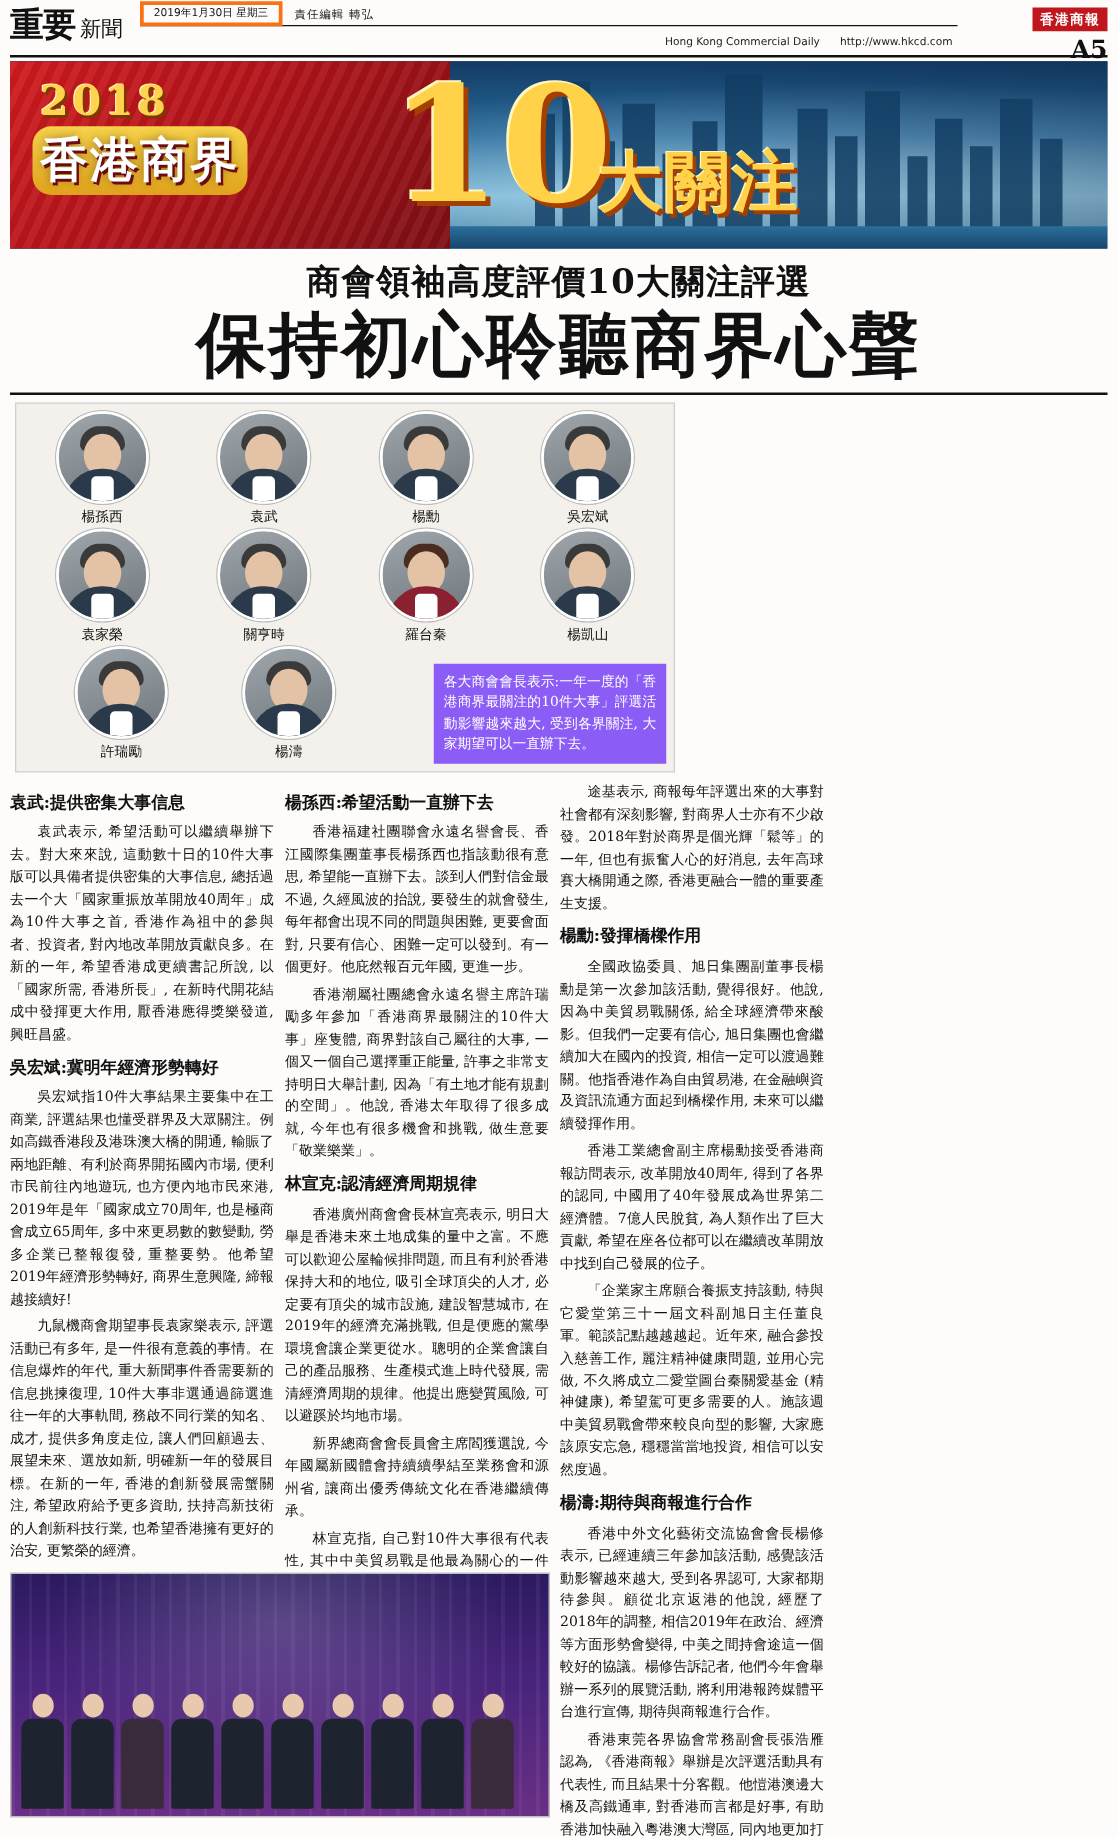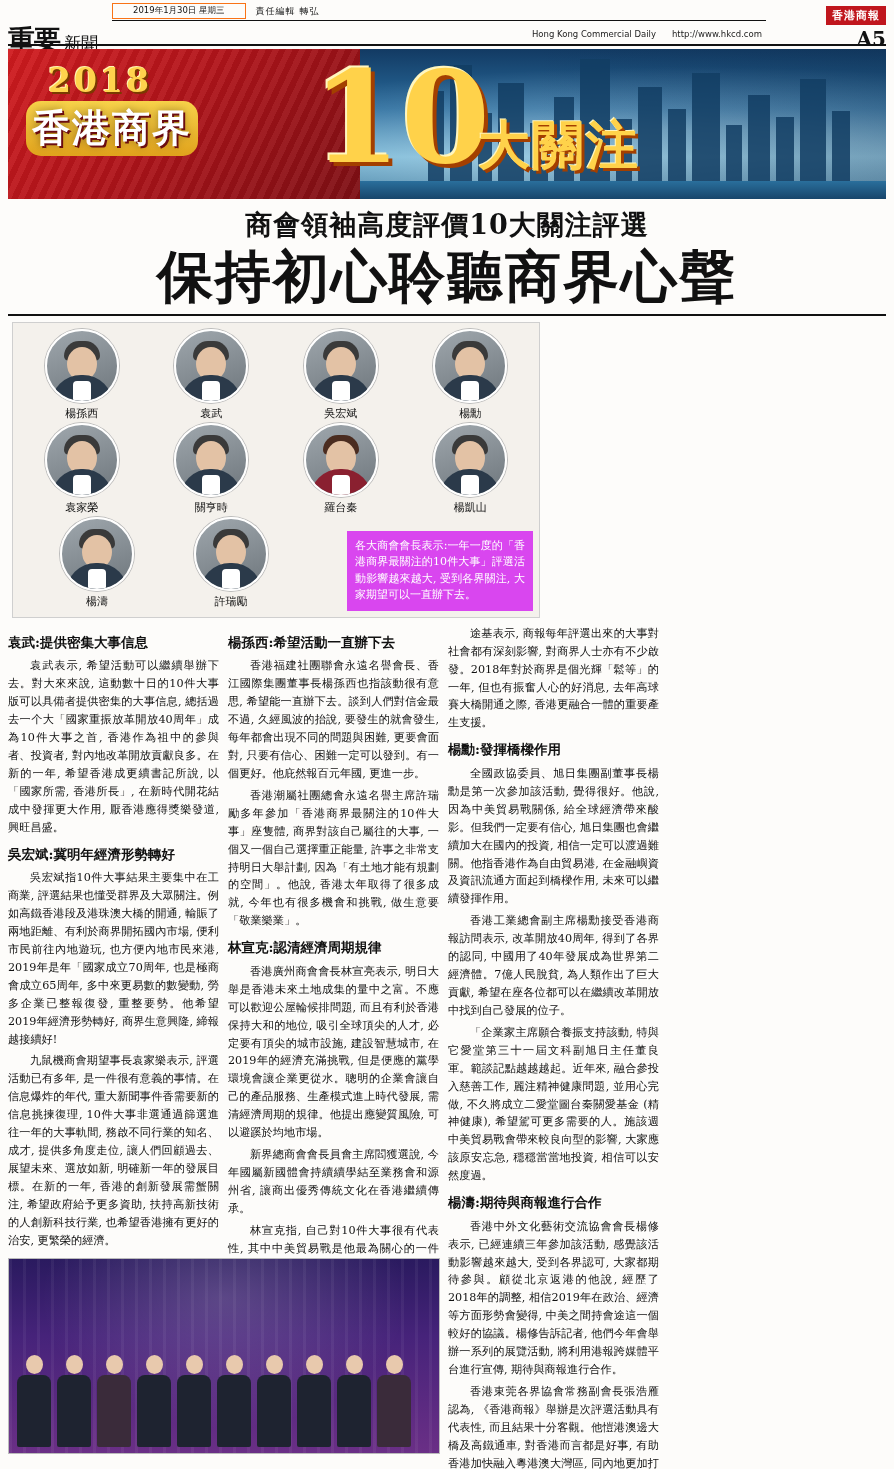--- a/index.html
+++ b/index.html
@@ -11,24 +11,24 @@
     color:#111;
     overflow:hidden;
     position:relative;
   }
   .page { width:894px; height:1469px; position:relative; padding:0 8px; }
 
   
   .masthead { display:flex; align-items:flex-start; padding-top:4px; height:46px; border-bottom:2px solid #111; }
   .mast-left { display:flex; align-items:baseline; }
   .mast-zhongyao { font-family:"DejaVu Serif", serif; font-weight:bold; font-size:27px; letter-spacing:-1px; line-height:1; color:#111; }
-  .mast-xinwen { font-family:Liberation Serif, serif; font-size:17px; margin-left:4px; margin-top:28px;text-align:right; }
+  .mast-xinwen { font-family:Liberation Serif, serif; font-size:17px; margin-left:4px; margin-top:8px;text-align:right; }
   .mast-mid { flex:1; margin-left:14px; }
   .mast-datebar { display:flex; align-items:center; font-size:9px; height:14px; }
-  .date-box { border:1px solid #f97316; padding:1px 20px; font-size:8.5px; }
+  .date-box { border:3px solid #f97316; padding:1px 8px; font-size:8.5px; }
   .editor { margin-left:10px; font-size:9px; letter-spacing:1px; }
   .mast-rule { border-bottom:1px solid #111; margin-top:2px; width:100%; }
   .mast-bottom { display:flex; justify-content:flex-end; align-items:center; font-size:8.5px; color:#222; margin-top:8px; gap:16px; padding-right:4px;}
   .mast-right { text-align:right; width:120px; }
   .logo-box { background:#c0161d; color:#fff; font-size:11px; font-weight:bold; padding:2px 6px; display:inline-block; letter-spacing:1px;font-family:Liberation Serif, serif; }
   .pagenum { font-family:"DejaVu Serif",serif; font-weight:bold; font-size:20px; margin-top:2px; }
 
   
   .banner { position:relative; height:150px; margin-top:3px; overflow:hidden;
     background:linear-gradient(180deg,#0d2b4e 0%, #1b5c8f 35%, #3f93c2 60%, #7cc0dc 100%); }
@@ -37,21 +37,21 @@
       linear-gradient(90deg, rgba(12,40,70,.0) 60%, rgba(12,40,70,.25) 100%),
       radial-gradient(ellipse at 78% 78%, rgba(255,255,255,.28) 0 22%, transparent 60%),
       linear-gradient(180deg, #123a63 0%, #2a6d9e 40%, #6fb3d4 72%, #2e6f96 100%);
   }
   .bldg { position:absolute; bottom:16px; background:#123d63; opacity:.85; }
   .water { position:absolute; left:0; right:0; bottom:0; height:18px; background:linear-gradient(180deg,#2a6f9c,#17456b); }
   .banner-left-block { position:absolute; left:0; top:0; width:352px; height:100%;
      background:linear-gradient(135deg,#d11b1f 0%, #b1141a 45%, #7d0f14 100%); }
   .bl-deco { position:absolute; left:0; top:0; width:352px; height:100%;
      background:repeating-linear-gradient(115deg, rgba(255,255,255,.05) 0 6px, rgba(0,0,0,.05) 6px 12px); }
-  .year2018 { position:absolute; left:40px; top:12px; font-family:"DejaVu Serif",serif; font-weight:bold; font-size:33px;
+  .year2018 { position:absolute; left:24px; top:12px; font-family:"DejaVu Serif",serif; font-weight:bold; font-size:33px;
      color:#ffd34d; text-shadow:2px 2px 0 #7a3a00, -1px -1px 0 #fff3b0; letter-spacing:3px; }
   .hkbiz { position:absolute; left:18px; top:52px; font-family:"DejaVu Serif",serif; font-weight:bold; font-size:38px;
      color:#fff; letter-spacing:2px; text-shadow:2px 2px 0 #6b0d10, 0 0 8px rgba(0,0,0,.4); padding:2px 6px;
      background:linear-gradient(180deg,#f7d24a,#e0a21c); -webkit-text-fill-color:#fff; border-radius:15px; }
   .bignum { position:absolute; left:304px; top:4px; font-family:"DejaVu Serif",serif; font-weight:bold; font-size:128px; line-height:1;
      color:#ffd24a; text-shadow:4px 4px 0 #a33f00, -2px -2px 0 #fff6bf; }
   .bigtxt { position:absolute; left:470px; top:62px; font-family:"DejaVu Serif",serif; font-weight:bold; font-size:52px;
      color:#ffd24a; text-shadow:3px 3px 0 #a33f00, -1px -1px 0 #fff6bf; letter-spacing:2px;}
 
   
@@ -67,21 +67,21 @@
   
   .portraits { width:528px; border:1px solid #cfcfcf; background:#f4f1ec; padding:6px 4px; margin-left:4px; position:relative;}
   .prow { display:flex; justify-content:space-around; }
   .pcell { width:104px; text-align:center; margin-bottom:2px; }
   .pimg { width:74px; height:74px; border-radius:50%; margin:0 auto; background:linear-gradient(160deg,#9fa7ad,#6e767c); position:relative; overflow:hidden; border:2px solid #fff; box-shadow:0 0 0 1px #bbb;}
   .pimg .face { position:absolute; left:50%; top:16px; transform:translateX(-50%); width:30px; height:34px; border-radius:50%; background:#e3c2a5;}
   .pimg .hair { position:absolute; left:50%; top:10px; transform:translateX(-50%); width:36px; height:20px; border-radius:18px 18px 6px 6px; background:#3a3a3a;}
   .pimg .body { position:absolute; left:50%; bottom:-4px; transform:translateX(-50%); width:62px; height:30px; border-radius:30px 30px 0 0; background:#2b3a4a;}
   .pimg .shirt{ position:absolute; left:50%; bottom:-4px; transform:translateX(-50%); width:18px; height:24px; background:#fff; border-radius:4px;}
   .pname { font-family:"DejaVu Serif",serif; font-size:11px; margin-top:3px; }
-  .redbox { position:absolute; right:6px; bottom:6px; width:186px; background:#d946ef; color:#fff; padding:7px 8px;
+  .redbox { position:absolute; right:6px; bottom:6px; width:186px; background:#8b5cf6; color:#fff; padding:7px 8px;
      font-family:"DejaVu Serif",serif; font-size:11px; line-height:1.5; text-align:justify;}
 
   
   .cols { display:flex; margin-top:7px; gap:9px; }
   .col { width:211px; font-family:"DejaVu Serif",serif; font-size:11.2px; line-height:1.6; text-align:justify; }
   .sec-title { font-weight:bold; font-size:13.5px; margin:7px 0 4px; text-align:left; }
   .col p { margin:0 0 4px; text-indent:22px; }
 
   
   .groupphoto { width:432px; height:196px; margin-top:8px; border:1px solid #bbb; position:relative; overflow:hidden;
@@ -175,31 +175,31 @@
             </div>
           <div class="pname">袁武</div>
         </div>
         <div class="pcell">
           <div class="pimg">
               <div class="hair"></div>
               <div class="face"></div>
               <div class="body"></div>
               <div class="shirt"></div>
             </div>
+          <div class="pname">楊勳</div>
+        </div>
+        <div class="pcell">
+          <div class="pimg">
+              <div class="hair"></div>
+              <div class="face"></div>
+              <div class="body"></div>
+              <div class="shirt"></div>
+            </div>
           <div class="pname">吳宏斌</div>
         </div>
-        <div class="pcell">
-          <div class="pimg">
-              <div class="hair"></div>
-              <div class="face"></div>
-              <div class="body"></div>
-              <div class="shirt"></div>
-            </div>
-          <div class="pname">楊勳</div>
-        </div>
       </div>
 
       <div class="prow">
         <div class="pcell">
           <div class="pimg">
               <div class="hair"></div>
               <div class="face"></div>
               <div class="body"></div>
               <div class="shirt"></div>
             </div>
@@ -235,30 +235,30 @@
       </div>
 
       <div class="prow" style="justify-content:flex-start; padding-left:28px; gap:30px;">
         <div class="pcell">
           <div class="pimg">
               <div class="hair"></div>
               <div class="face"></div>
               <div class="body"></div>
               <div class="shirt"></div>
             </div>
+          <div class="pname">許瑞勵</div>
+        </div>
+        <div class="pcell">
+          <div class="pimg">
+              <div class="hair"></div>
+              <div class="face"></div>
+              <div class="body"></div>
+              <div class="shirt"></div>
+            </div>
           <div class="pname">楊濤</div>
-        </div>
-        <div class="pcell">
-          <div class="pimg">
-              <div class="hair"></div>
-              <div class="face"></div>
-              <div class="body"></div>
-              <div class="shirt"></div>
-            </div>
-          <div class="pname">許瑞勵</div>
         </div>
       </div>
 
       <div class="redbox">各大商會會長表示:一年一度的「香港商界最關注的10件大事」評選活動影響越來越大, 受到各界關注, 大家期望可以一直辦下去。</div>
     </div>
   </div>
 
   <div class="cols">
 
     <div class="col">

